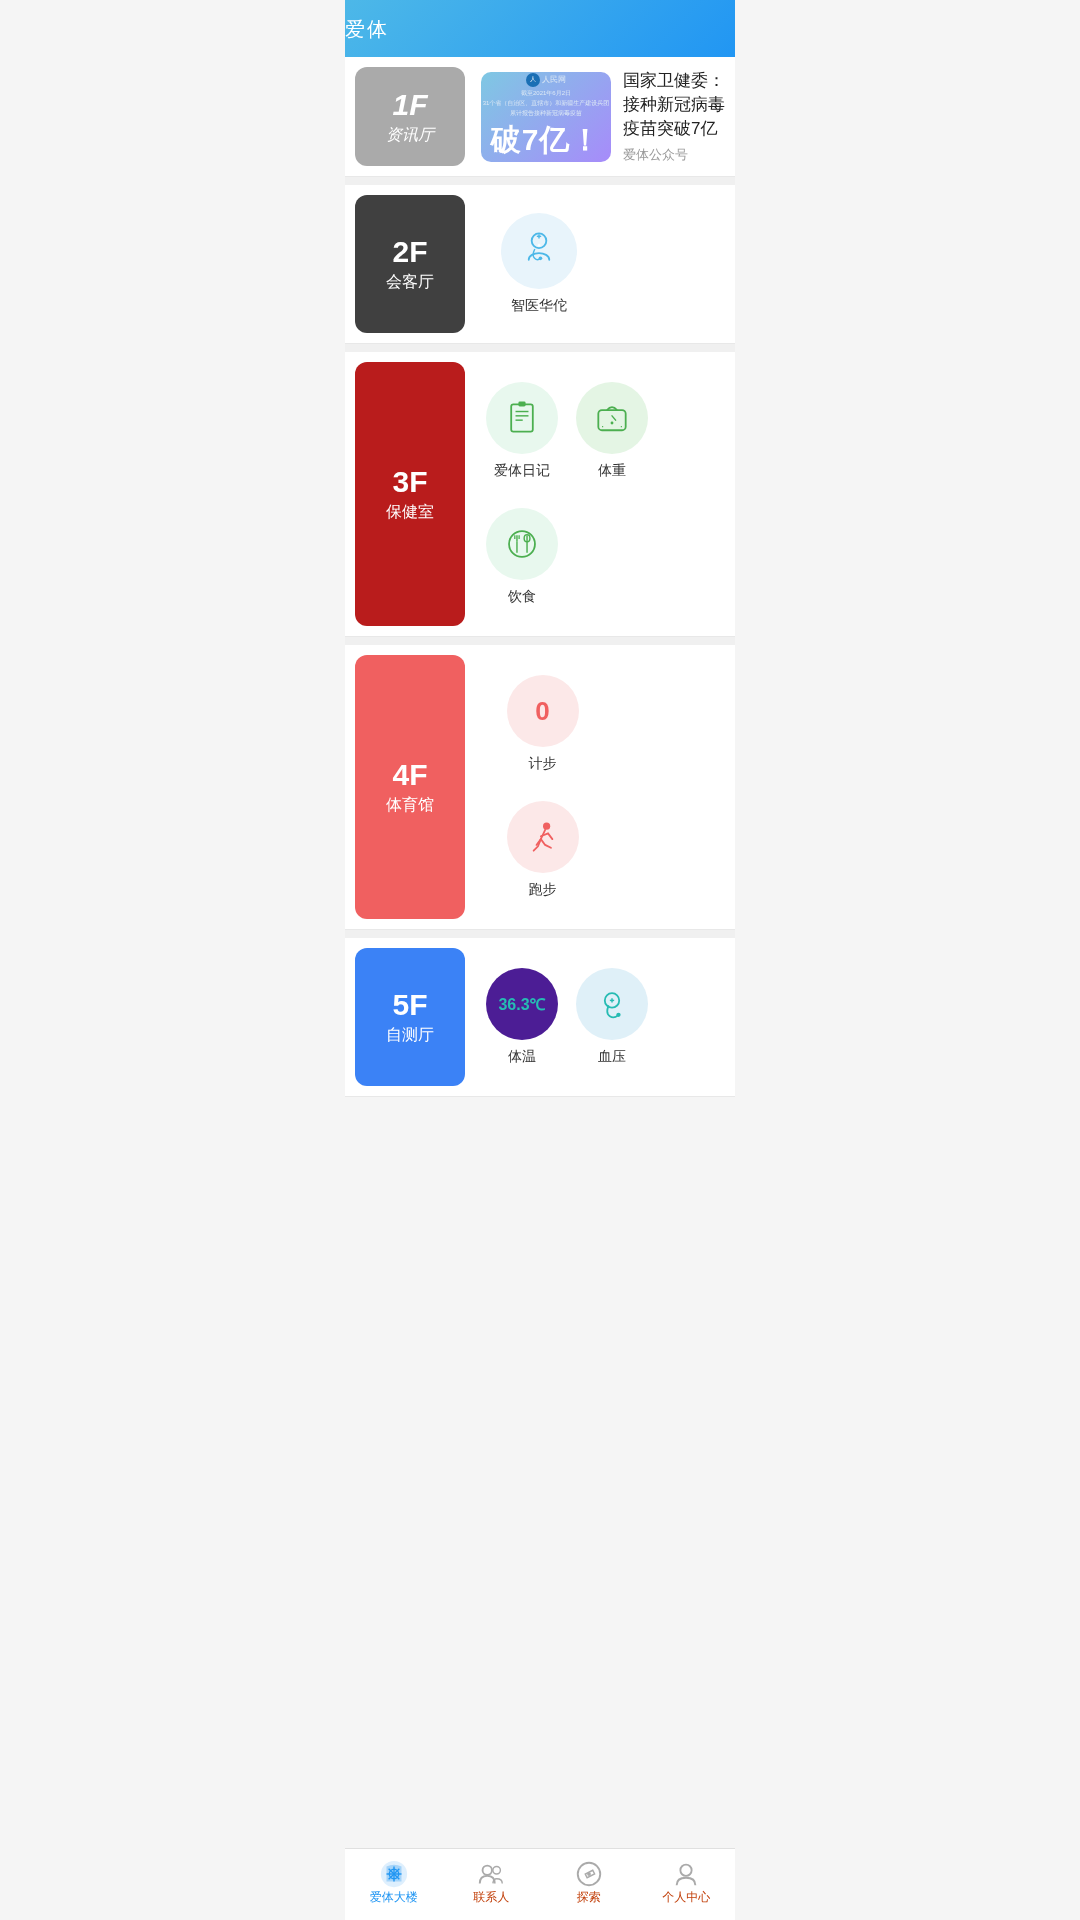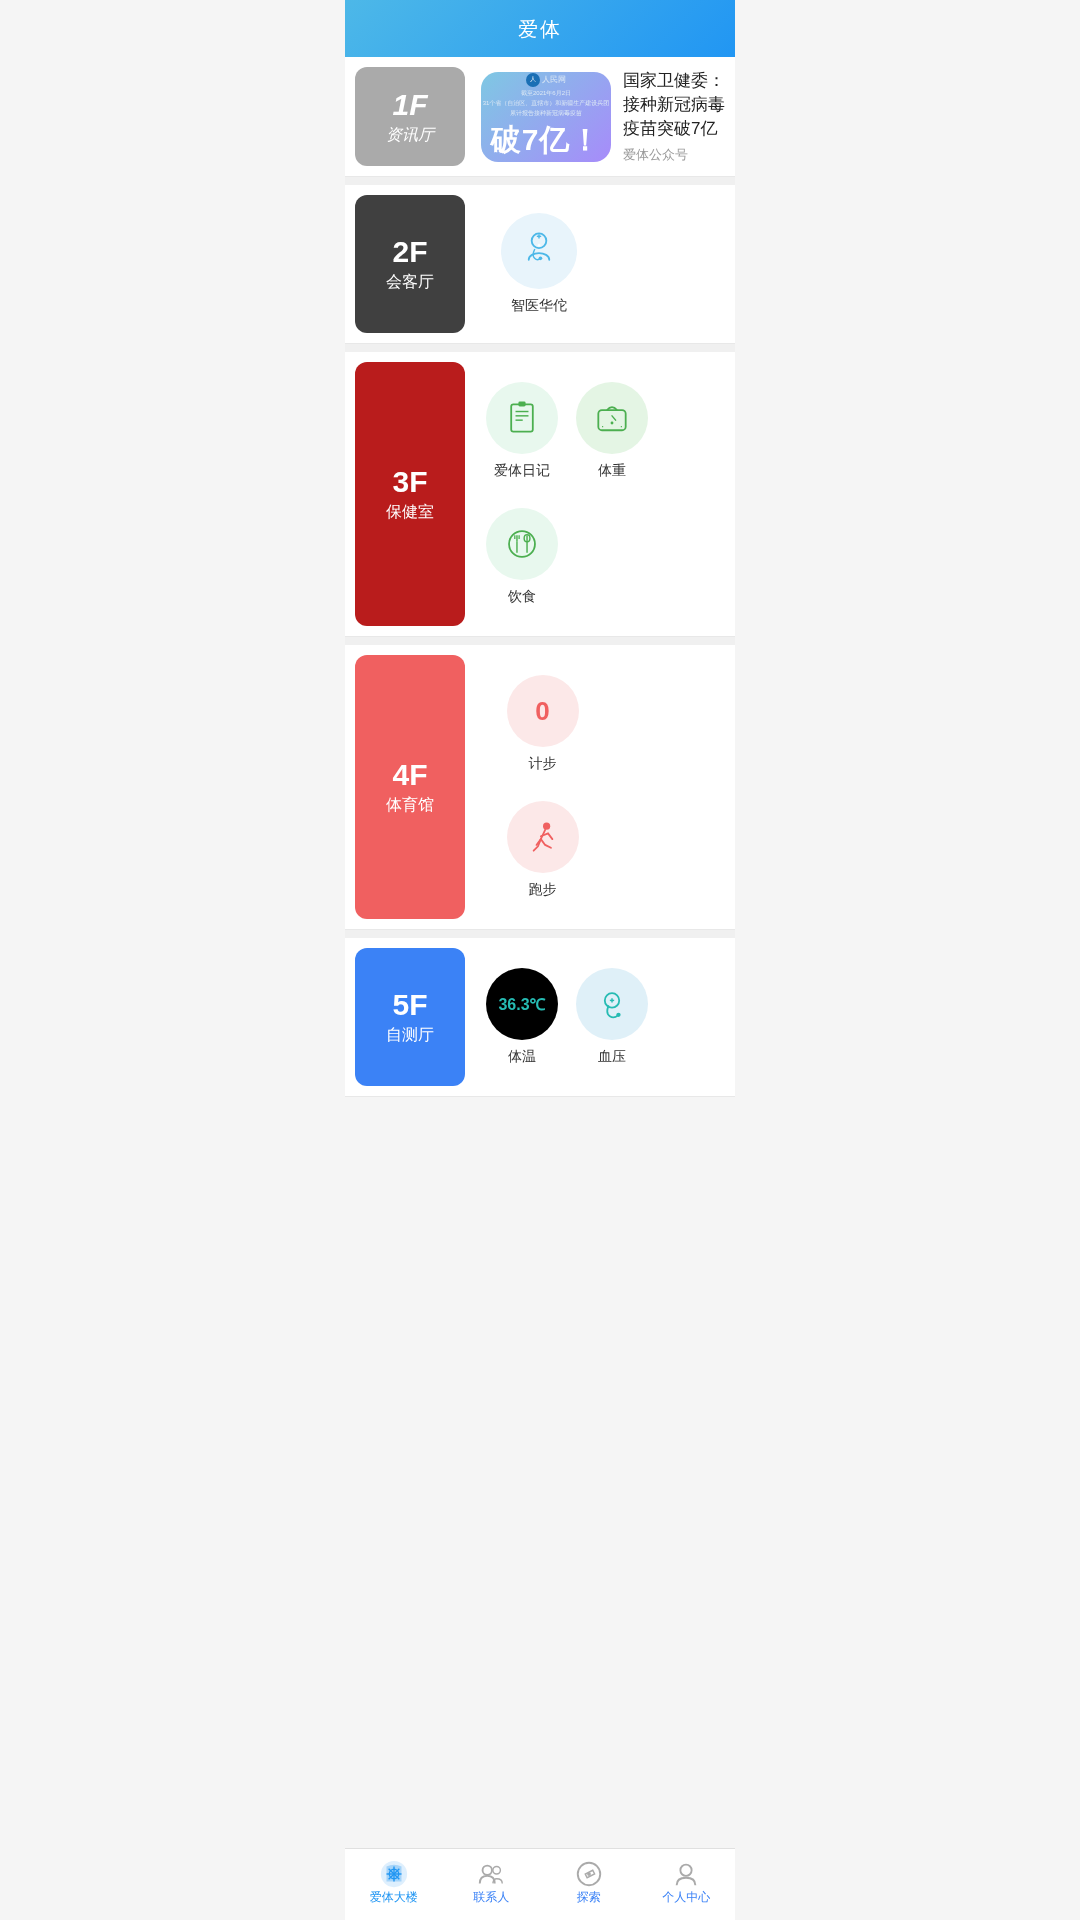--- a/index.html
+++ b/index.html
@@ -11,21 +11,21 @@
       background: #f5f5f5;
       margin: 0 auto;
       position: relative;
       overflow-x: hidden;
     }
 
     
     .header {
       background: linear-gradient(135deg, #4db8e8, #2196f3);
       color: white;
-      text-align: center;
+      text-align: left;
       padding: 16px 0 14px;
       font-size: 20px;
       font-weight: 500;
       letter-spacing: 2px;
     }
 
     
     .floor-section {
       display: flex;
       align-items: stretch;
@@ -81,21 +81,21 @@
       align-items: center;
       gap: 12px;
       width: 100%;
     }
 
     .news-image {
       width: 130px;
       min-width: 130px;
       height: 90px;
       background: linear-gradient(135deg, #7ec8e3, #a78bfa);
-      border-radius: 17px;
+      border-radius: 10px;
       display: flex;
       flex-direction: column;
       align-items: center;
       justify-content: center;
       color: white;
       overflow: hidden;
       position: relative;
     }
 
     .news-image .logo-area {
@@ -229,21 +229,21 @@
       color: #f06060;
       margin-bottom: 8px;
     }
 
     .run-circle {
       background: #fce8e8;
     }
 
     
     .temp-circle {
-      background: #000000;
+      background: #4c1d95;
       width: 72px;
       height: 72px;
       border-radius: 50%;
       display: flex;
       align-items: center;
       justify-content: center;
       margin-bottom: 8px;
     }
 
     .temp-value {
@@ -288,21 +288,21 @@
     .nav-icon {
       width: 30px;
       height: 30px;
       display: flex;
       align-items: center;
       justify-content: center;
     }
 
     .nav-label {
       font-size: 12px;
-      color: #3b82f6;
+      color: #c2410c;
     }
 
     .nav-item.active .nav-label {
       color: #2196f3;
     }
 
     
     .bottom-spacer {
       height: 120px;
     }

